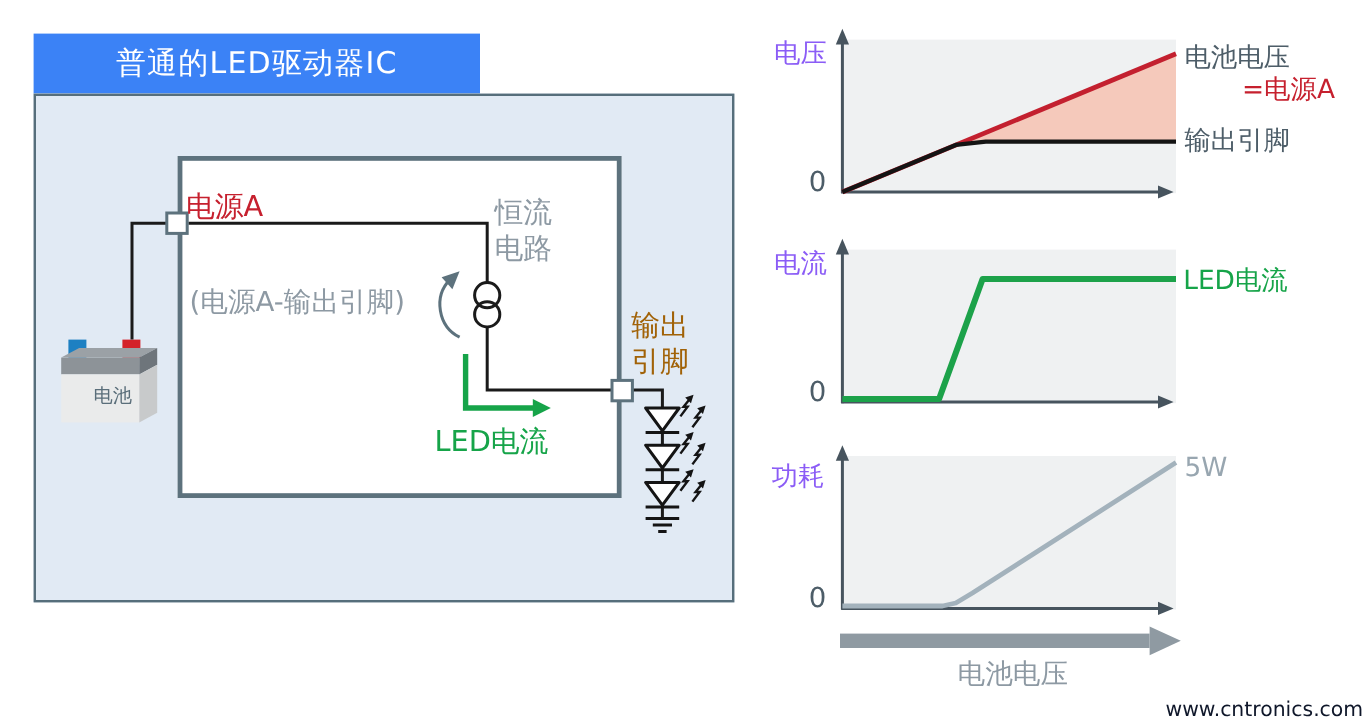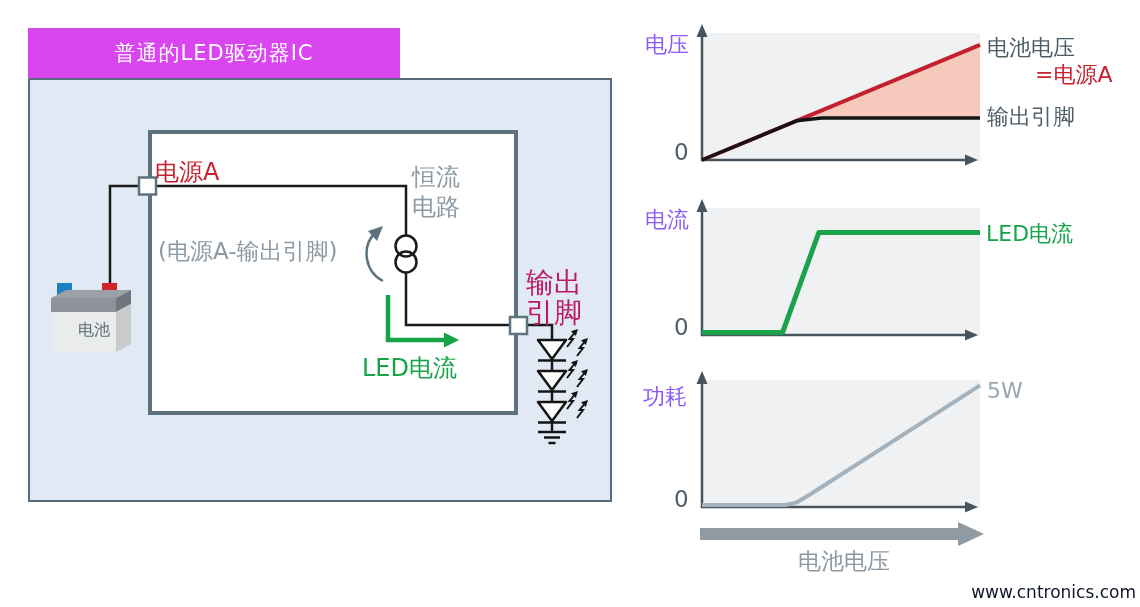--- a/index.html
+++ b/index.html
@@ -1,30 +1,30 @@
 <!DOCTYPE html>
 <html><head>
 <meta charset="utf-8">
 <style>
   html,body{margin:0;padding:0;}
   body{width:1140px;height:607px;background:#ffffff;position:relative;overflow:hidden;
        font-family:"DejaVu Sans","Liberation Sans",sans-serif;}
   .abs{position:absolute;}
   
-  .header-tab{left:28px;top:28px;width:372px;height:50px;background:#d946ef;color:#fff;
-              font-size:21px;line-height:50px;text-align:center;letter-spacing:1px;}
+  .header-tab{left:28px;top:28px;width:372px;height:50px;background:#3b82f6;color:#fff;
+              font-size:25px;line-height:50px;text-align:center;letter-spacing:1px;}
   .outer-panel{left:28px;top:78px;width:584px;height:424px;background:#e1eaf4;
                border:2px solid #566e7b;box-sizing:border-box;}
   .ic-box{left:148px;top:130px;width:370px;height:285px;background:#ffffff;
           border:4px solid #5d727d;box-sizing:border-box;}
   .circuit-svg{left:0;top:0;width:640px;height:607px;overflow:visible;}
   .t-supply{left:155px;top:156px;font-size:24px;color:#c6202e;}
   .t-cc{left:412px;top:162px;font-size:24px;line-height:30px;color:#8d99a3;}
   .t-vdrop{left:158px;top:236px;font-size:23px;color:#8d99a3;}
-  .t-outpin{left:526px;top:256px;font-size:28px;line-height:30px;color:#be185d;margin-top:12px;}
+  .t-outpin{left:526px;top:256px;font-size:24px;line-height:30px;color:#a16207;}
   .t-ledcur{left:362px;top:352px;font-size:24px;color:#16a449;}
   .t-batt{left:58px;top:320px;width:52px;text-align:right;font-size:16px;color:#5a6e7a;}
   
   .plot-panel{width:278px;height:128px;background:#eff1f2;}
   .p1{left:702px;top:33px;} .p2{left:702px;top:208px;} .p3{left:702px;top:380px;}
   .chart-svg{position:absolute;left:0;top:0;width:278px;height:128px;overflow:visible;}
   .axis{stroke:#47545e;stroke-width:2.5;} .axis-head{fill:#47545e;}
   .ylab{font-size:22px;color:#8b5cf6;}
   .y1{left:645px;top:30px;} .y2{left:645px;top:205px;} .y3{left:643px;top:382px;}
   .zero{font-size:23px;color:#4d5d68;}

